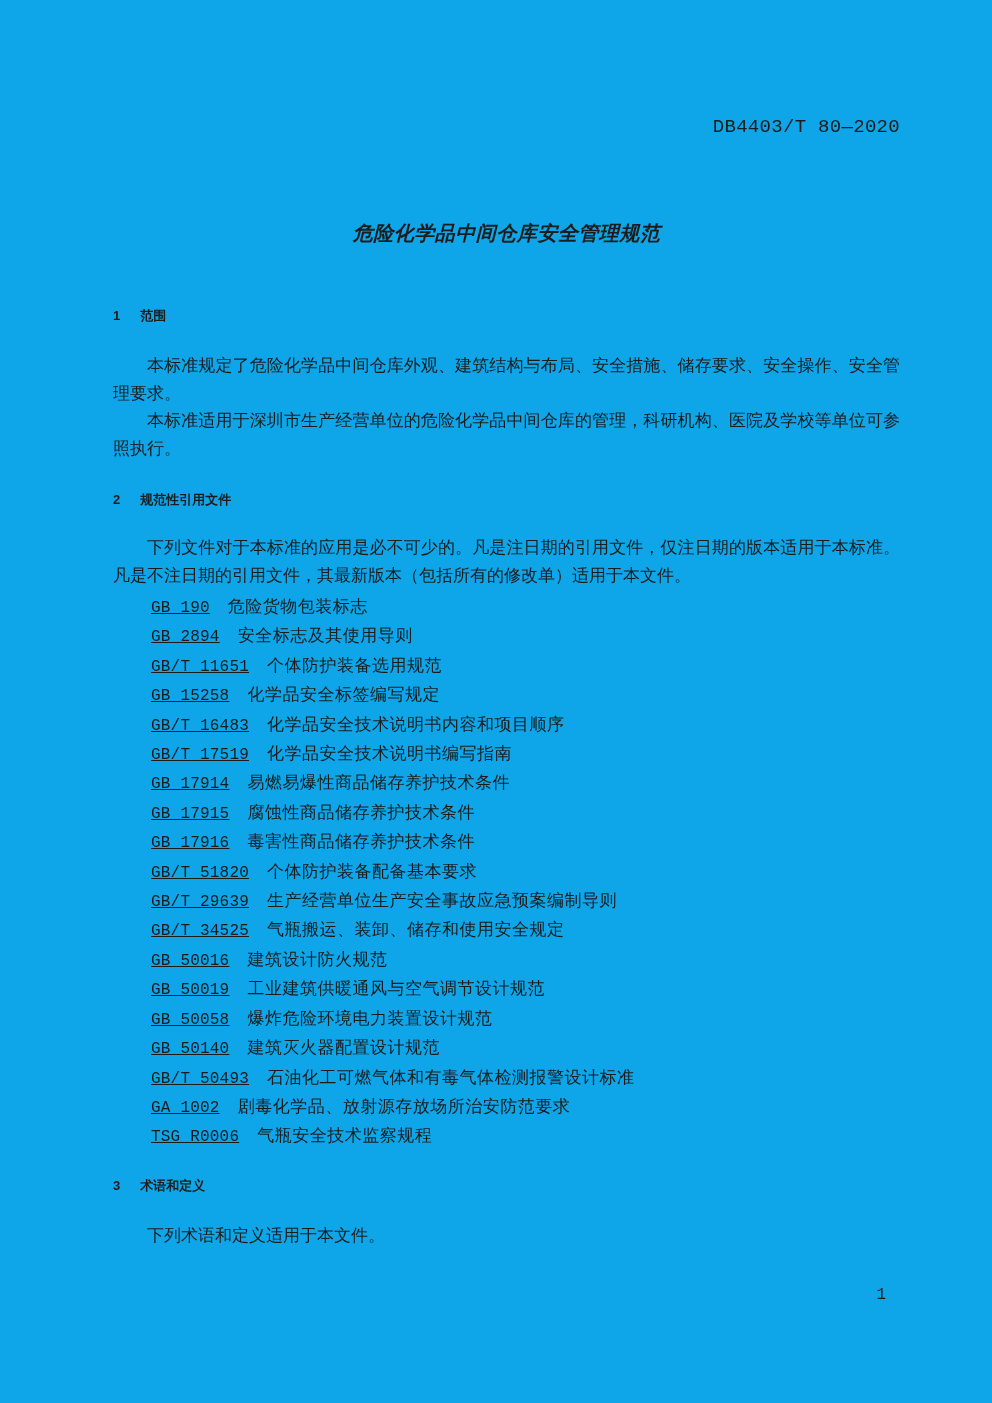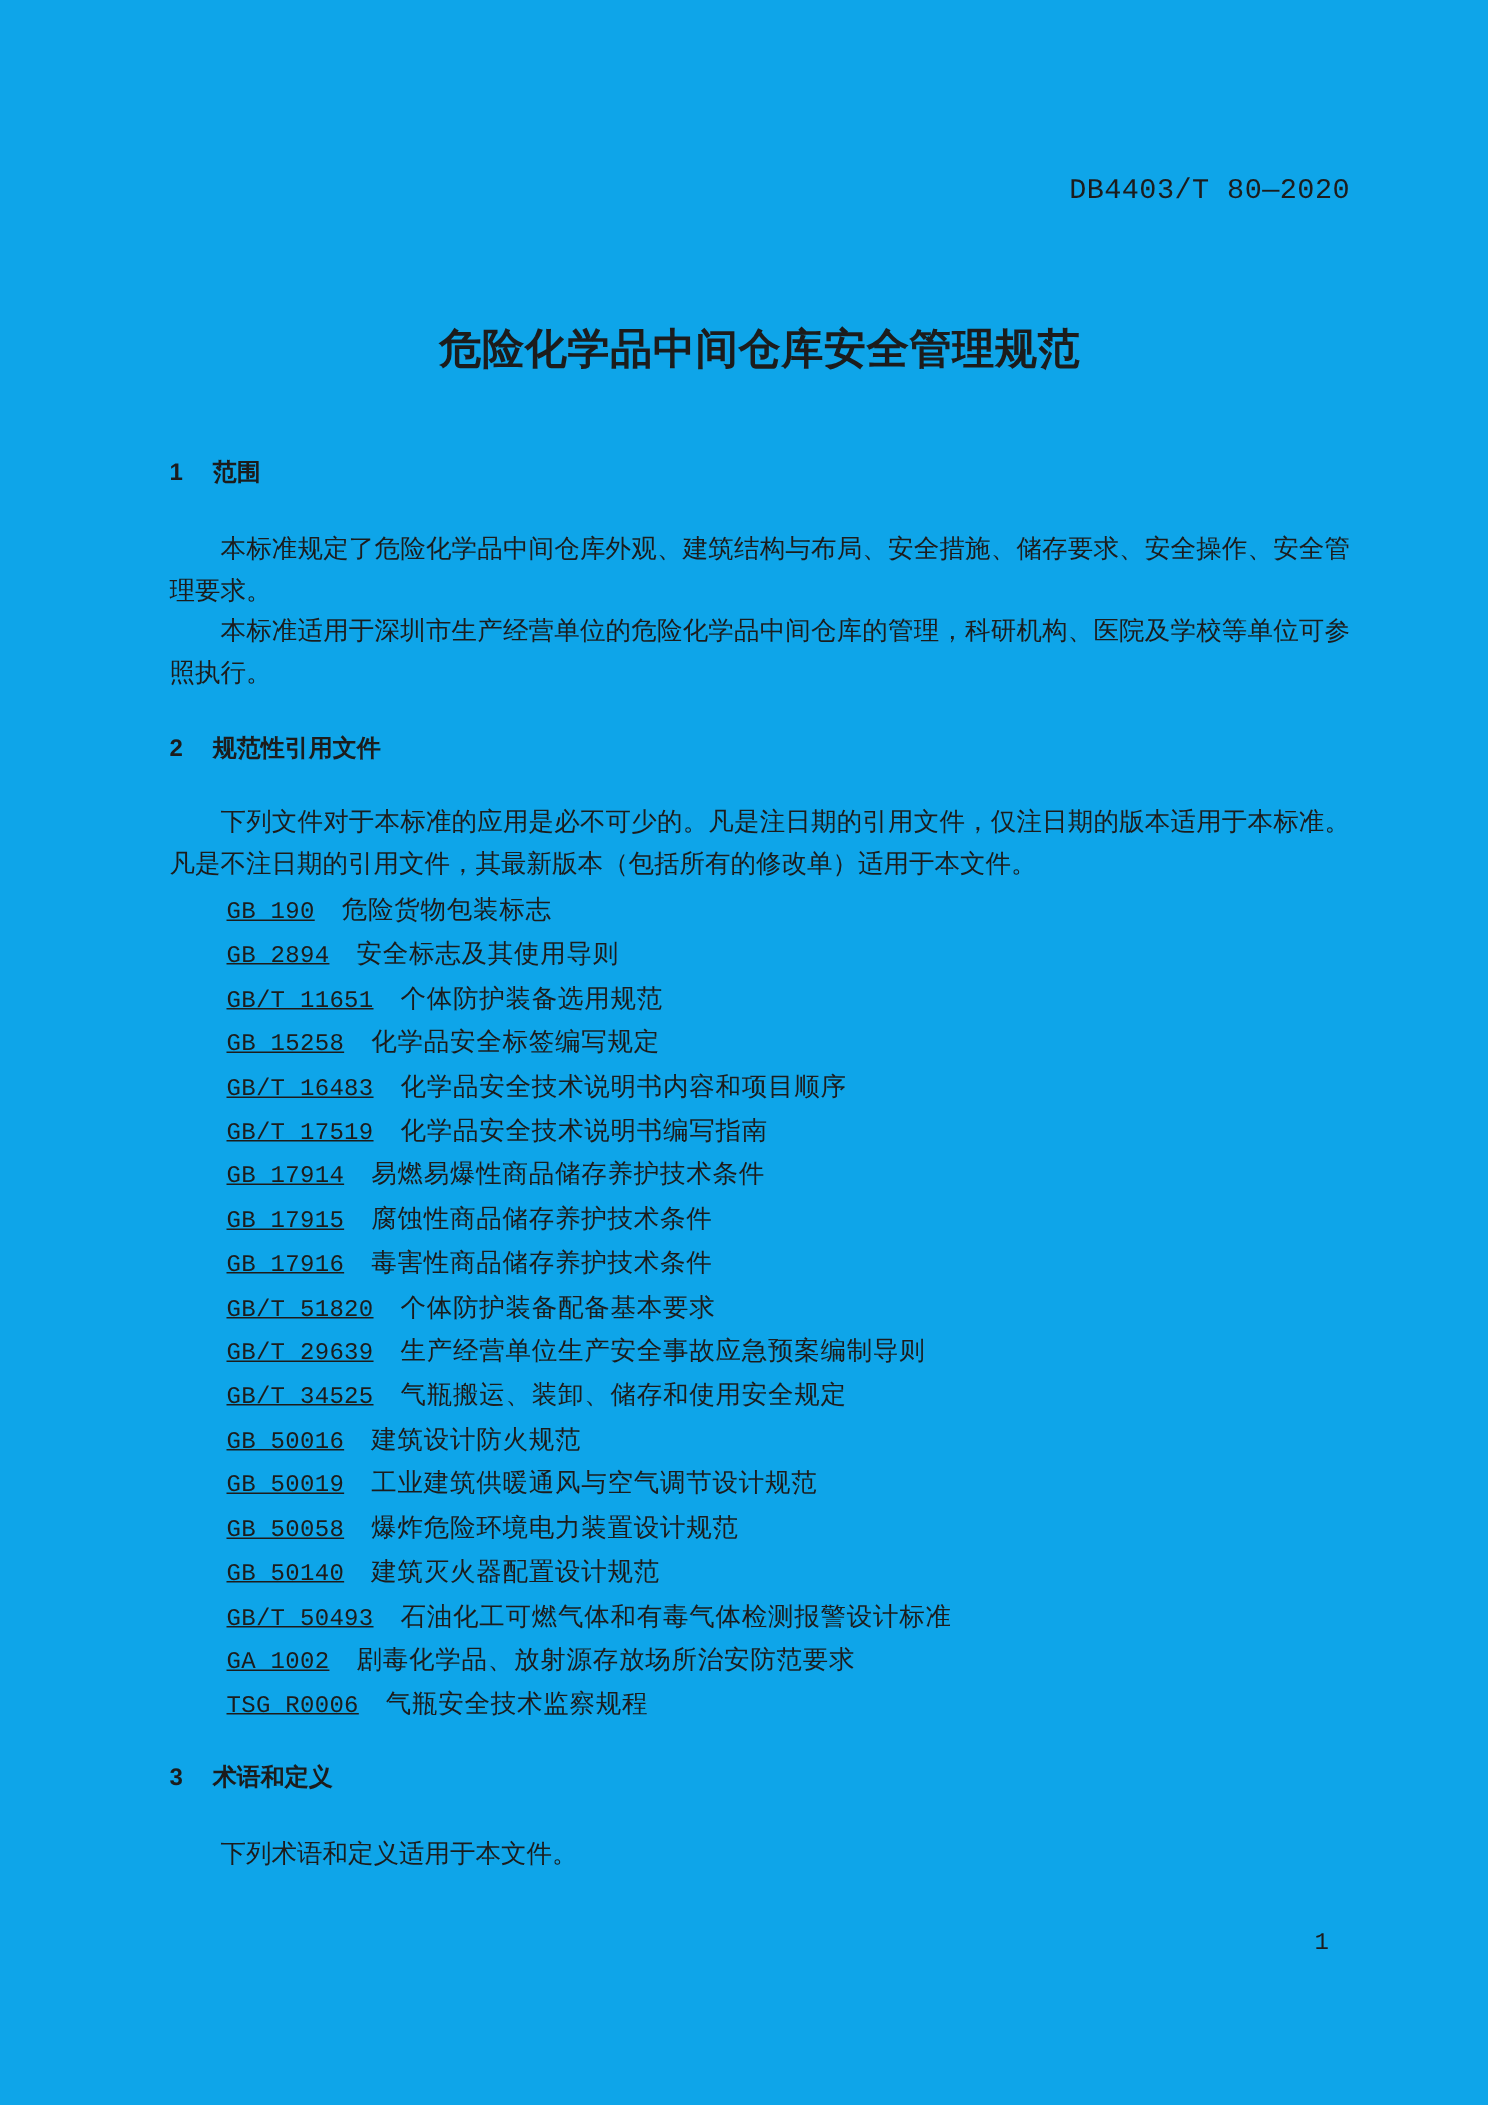--- a/index.html
+++ b/index.html
@@ -24,29 +24,30 @@
     font-family: "Liberation Mono", "DejaVu Sans Mono", monospace;
     font-size: 19px;
     letter-spacing: 0.3px;
     white-space: nowrap;
   }
   .doc-title {
     margin: 74px 0 0 0;
     text-align: center;
     font-family: "Liberation Sans", "DejaVu Sans", sans-serif;
     font-weight: 700;
-    font-size: 28px;
+    font-size: 20px;
     line-height: 42px;
     letter-spacing: 0.5px;
+    font-style: italic;
   }
   .section-heading {
     margin-top: 50px;
     font-family: "Liberation Sans", "DejaVu Sans", sans-serif;
     font-weight: 700;
-    font-size: 16px;
+    font-size: 13px;
     line-height: 24px;
   }
   .section-heading.s2 { margin-top: 26px; }
   .section-heading.s3 { margin-top: 22px; }
   .sec-num {
     display: inline-block;
     margin-right: 20px;
     font-family: "Liberation Sans", "DejaVu Sans", sans-serif;
   }
   .body-para {

